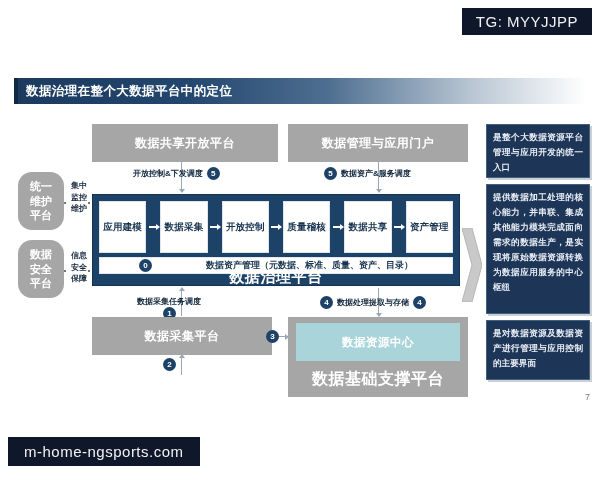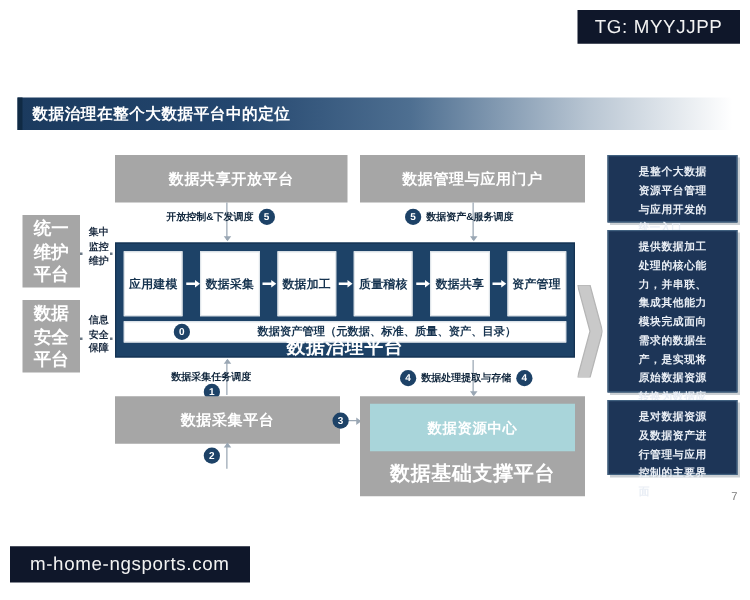--- a/index.html
+++ b/index.html
@@ -46,21 +46,21 @@
     color: #ffffff;
     display: flex; align-items: center; justify-content: center;
     font-size: 12px; font-weight: bold; letter-spacing: .5px;
   }
   .gbox.small { font-size: 10.5px; }
 
   
   .sidebox {
     position:absolute; background:#a6a6a6; color:#fff;
     display:flex; align-items:center; justify-content:center;
-    text-align:center; font-size:14px; font-weight:bold; line-height:1.35;
+    text-align:center; font-size:11px; font-weight:bold; line-height:1.35;border-radius:14px;
   }
   .sidecaption {
     position:absolute; color:#1b2b40; font-weight:bold;
     font-size:8px; line-height:1.45; text-align:center; width:22px;
   }
 
   
   #gov {
     position:absolute; left:92px; top:194px; width:368px; height:92px;
     background:#1d4267; border:1px solid #143252;
@@ -136,21 +136,21 @@
     border-top:3px solid transparent; border-bottom:3px solid transparent;
   }
   .dot { position:absolute; width:2px; height:2px; background:#6b7885; }
 
   
   .callout {
     position:absolute; background:#1d3557; color:#e9eef5;
     border:1px solid #4a6party; border:1px solid #40607f;
     box-shadow:2px 2px 0 rgba(140,150,160,.45);
     font-size:8.6px; line-height:1.75; font-weight:bold;
-    padding:5px 24px; text-align:justify;
+    padding:5px 6px; text-align:justify;
   }
 
   
   #chevron {
     position:absolute; left:462px; top:228px; width:20px; height:74px;
   }
 
   
   #res-inner {
     position:absolute; left:8px; top:6px; right:8px; height:38px;
@@ -216,21 +216,21 @@
     <span class="num">5</span>
     <span>数据资产&amp;服务调度</span>
   </div>
 
   <div id="gov">
     <div id="gov-capabilities">
       <div class="cap">应用建模</div>
       <div class="caparrow"></div>
       <div class="cap">数据采集</div>
       <div class="caparrow"></div>
-      <div class="cap">数据加工</div>
+      <div class="cap">开放控制</div>
       <div class="caparrow"></div>
       <div class="cap">质量稽核</div>
       <div class="caparrow"></div>
       <div class="cap">数据共享</div>
       <div class="caparrow"></div>
       <div class="cap">资产管理</div>
     </div>
 
     <div id="gov-asset">
       <span class="num">0</span>

